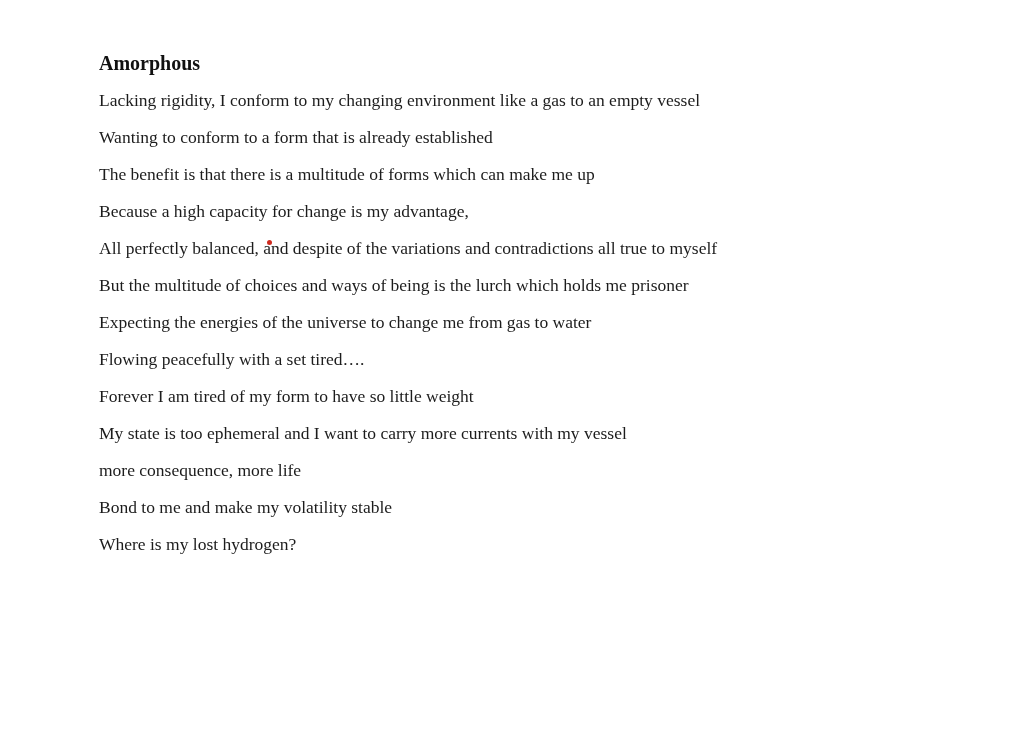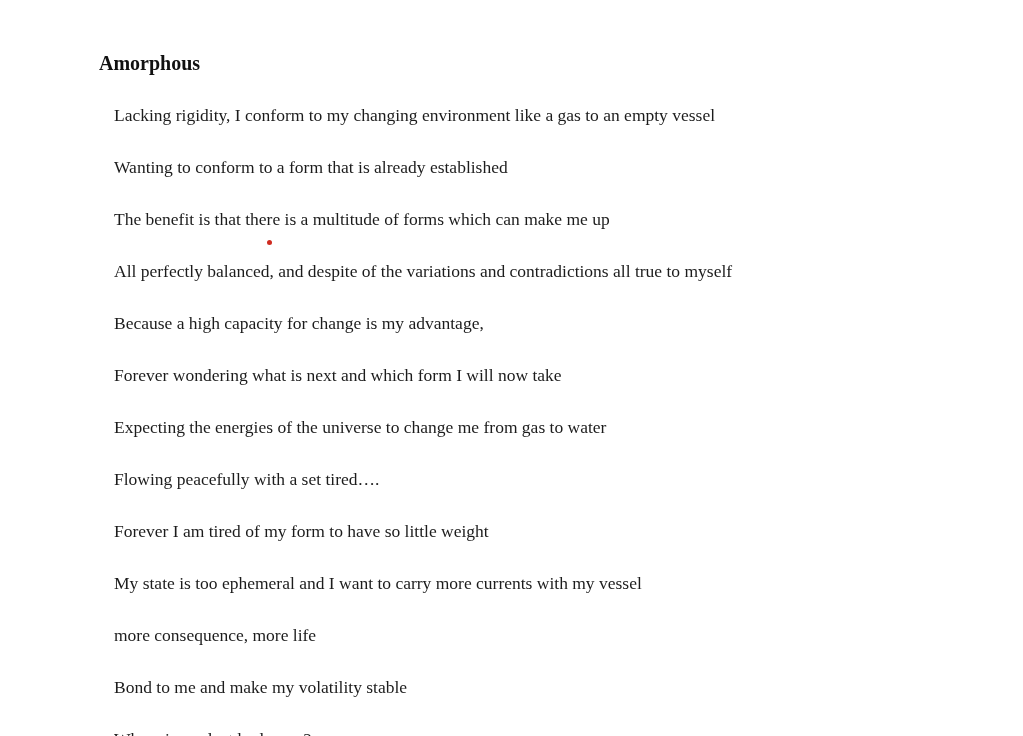--- a/index.html
+++ b/index.html
@@ -25,44 +25,44 @@
   .poem-title {
     font-size: 20px;
     line-height: 37px;
     font-weight: 700;
     margin: 0;
     color: #111111;
   }
   .poem-line {
     font-size: 17.5px;
     line-height: 37px;
-    margin: 15px;
+    margin: 0;
     font-weight: 400;
     white-space: nowrap;
   }
   .red-dot {
     position: absolute;
     width: 5px;
     height: 5px;
     border-radius: 50%;
     
   }
 </style>
 </head>
 <body>
 
 <div class="page">
   <div class="content">
     <h1 class="poem-title">Amorphous</h1>
     <p class="poem-line">Lacking rigidity, I conform to my changing environment like a gas to an empty vessel</p>
     <p class="poem-line">Wanting to conform to a form that is already established</p>
     <p class="poem-line">The benefit is that there is a multitude of forms which can make me up</p>
+    <p class="poem-line">Because a high capacity for change is my advantage,</p>
     <p class="poem-line">All perfectly balanced, and despite of the variations and contradictions all true to myself</p>
-    <p class="poem-line">Because a high capacity for change is my advantage,</p>
-    <p class="poem-line">Forever wondering what is next and which form I will now take</p>
+    <p class="poem-line">But the multitude of choices and ways of being is the lurch which holds me prisoner</p>
     <p class="poem-line">Expecting the energies of the universe to change me from gas to water</p>
     <p class="poem-line">Flowing peacefully with a set tired….</p>
     <p class="poem-line">Forever I am tired of my form to have so little weight</p>
     <p class="poem-line">My state is too ephemeral and I want to carry more currents with my vessel</p>
     <p class="poem-line">more consequence, more life</p>
     <p class="poem-line">Bond to me and make my volatility stable</p>
     <p class="poem-line">Where is my lost hydrogen?</p>
   </div>
   <span class="red-dot" style="background: rgb(207, 43, 32); left: 267px; top: 240px;"></span>
 </div>

